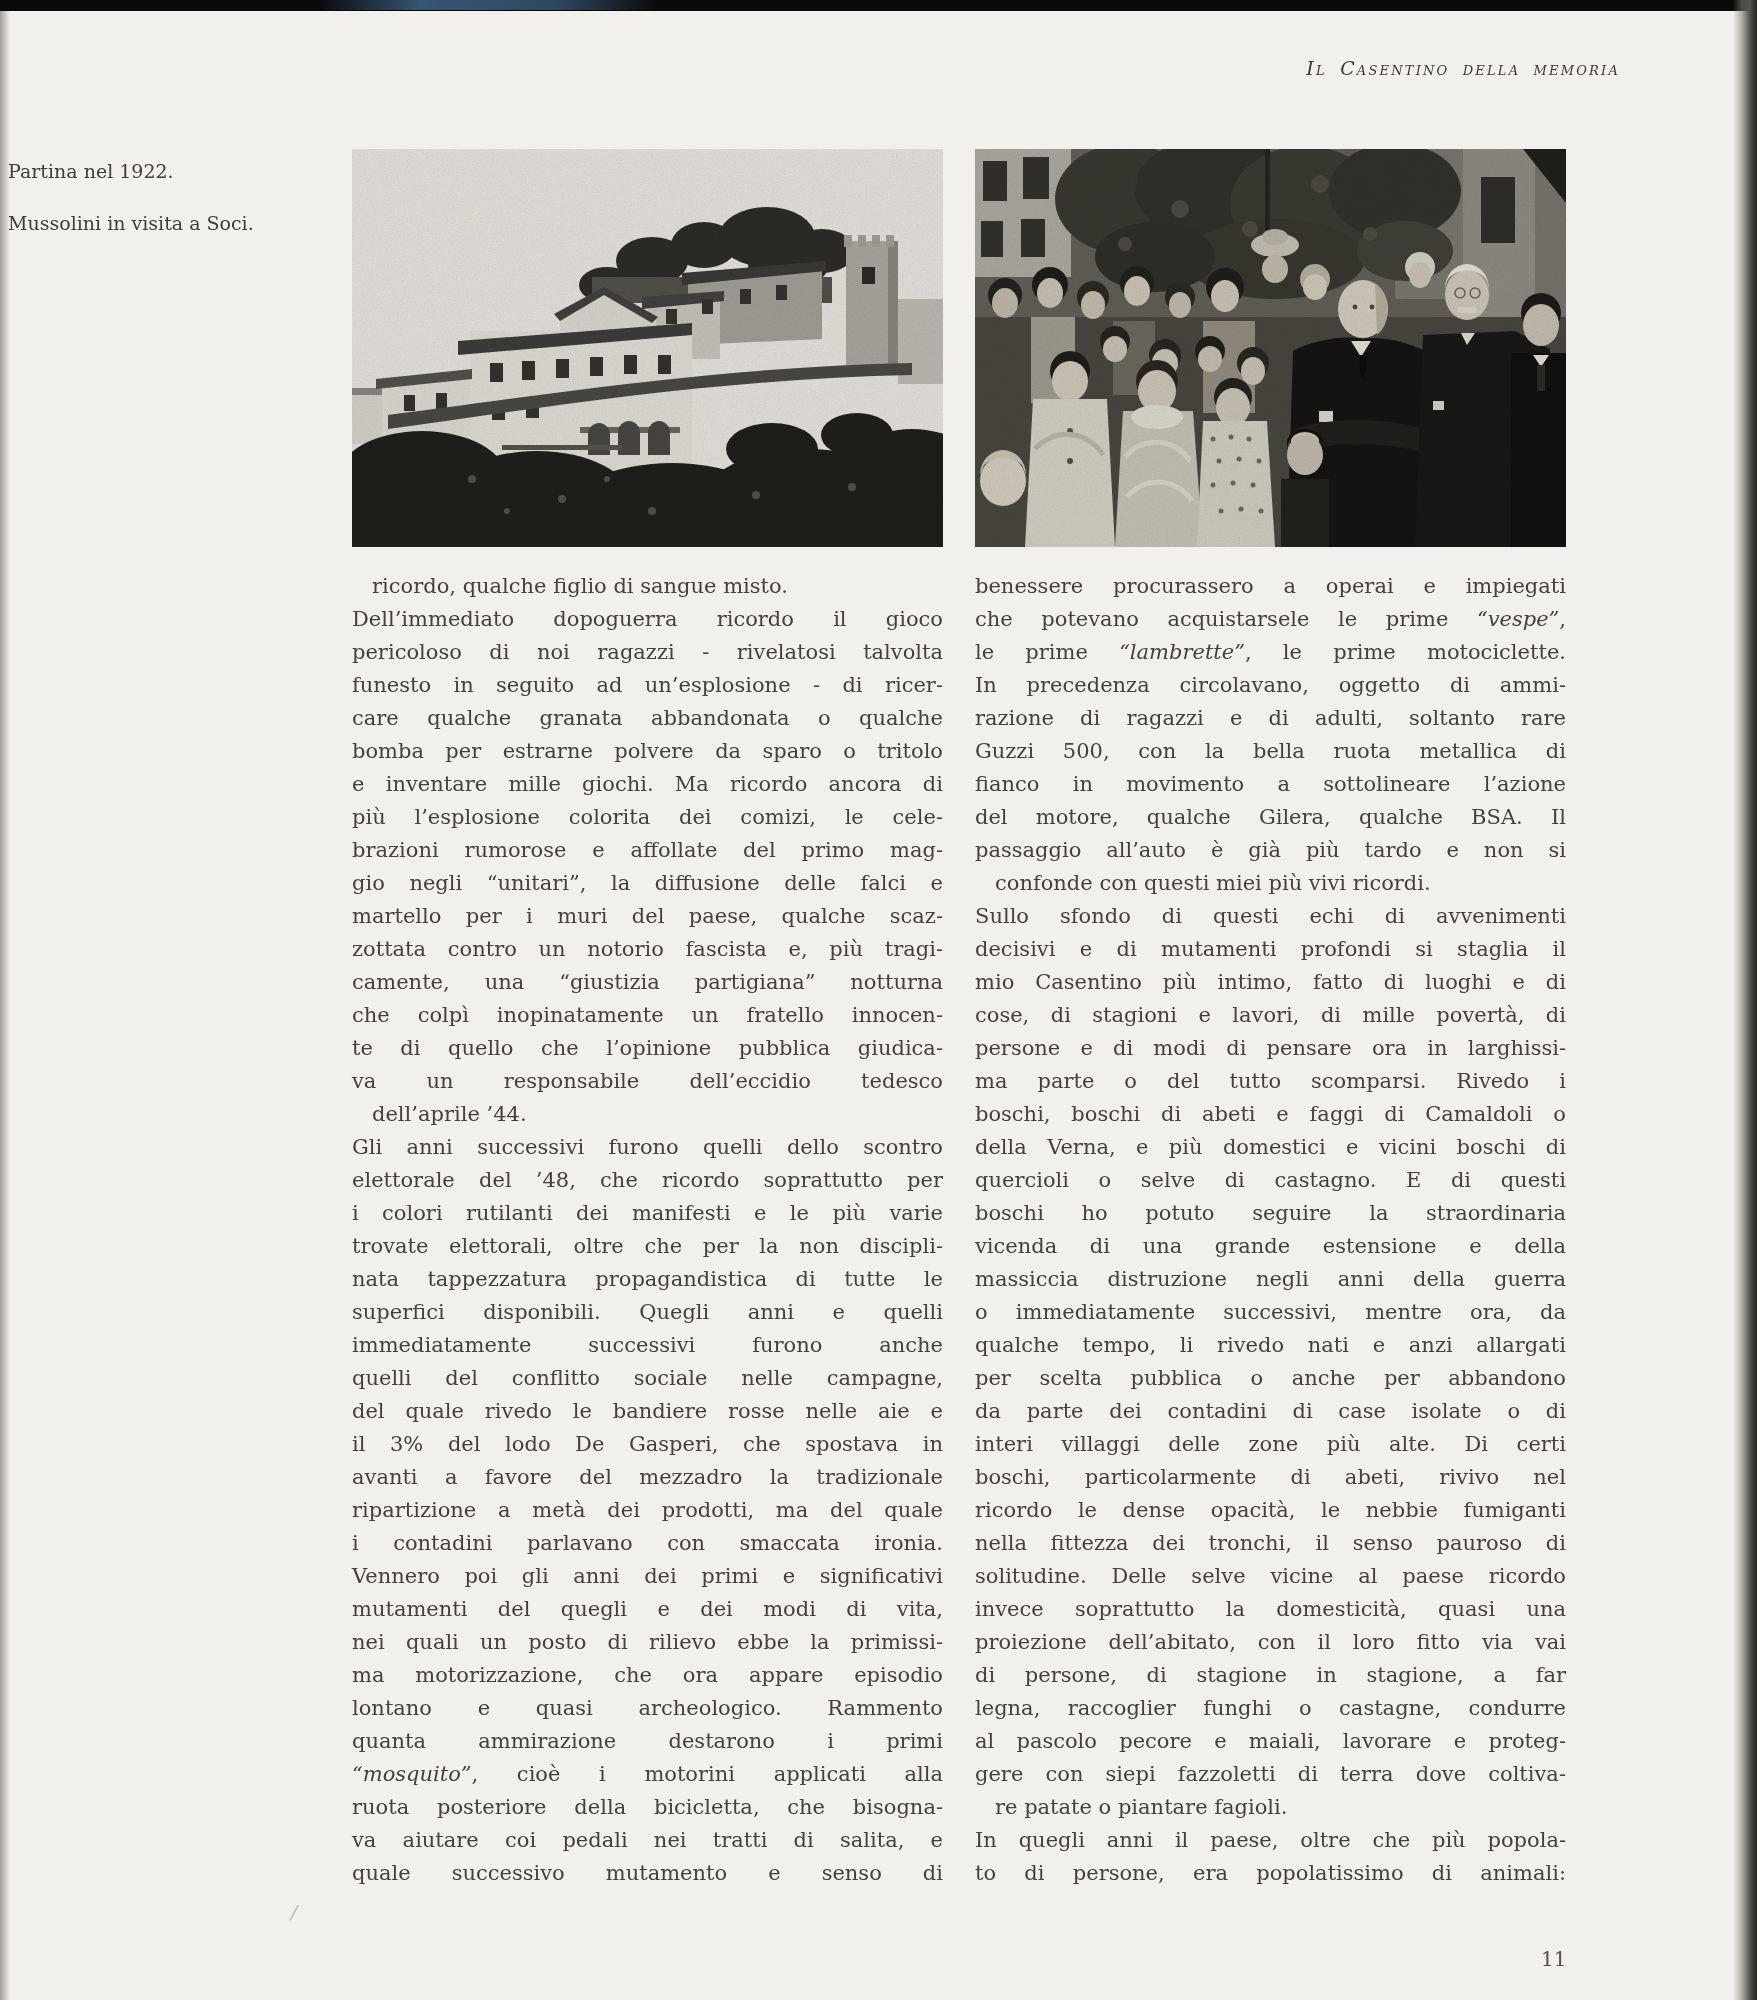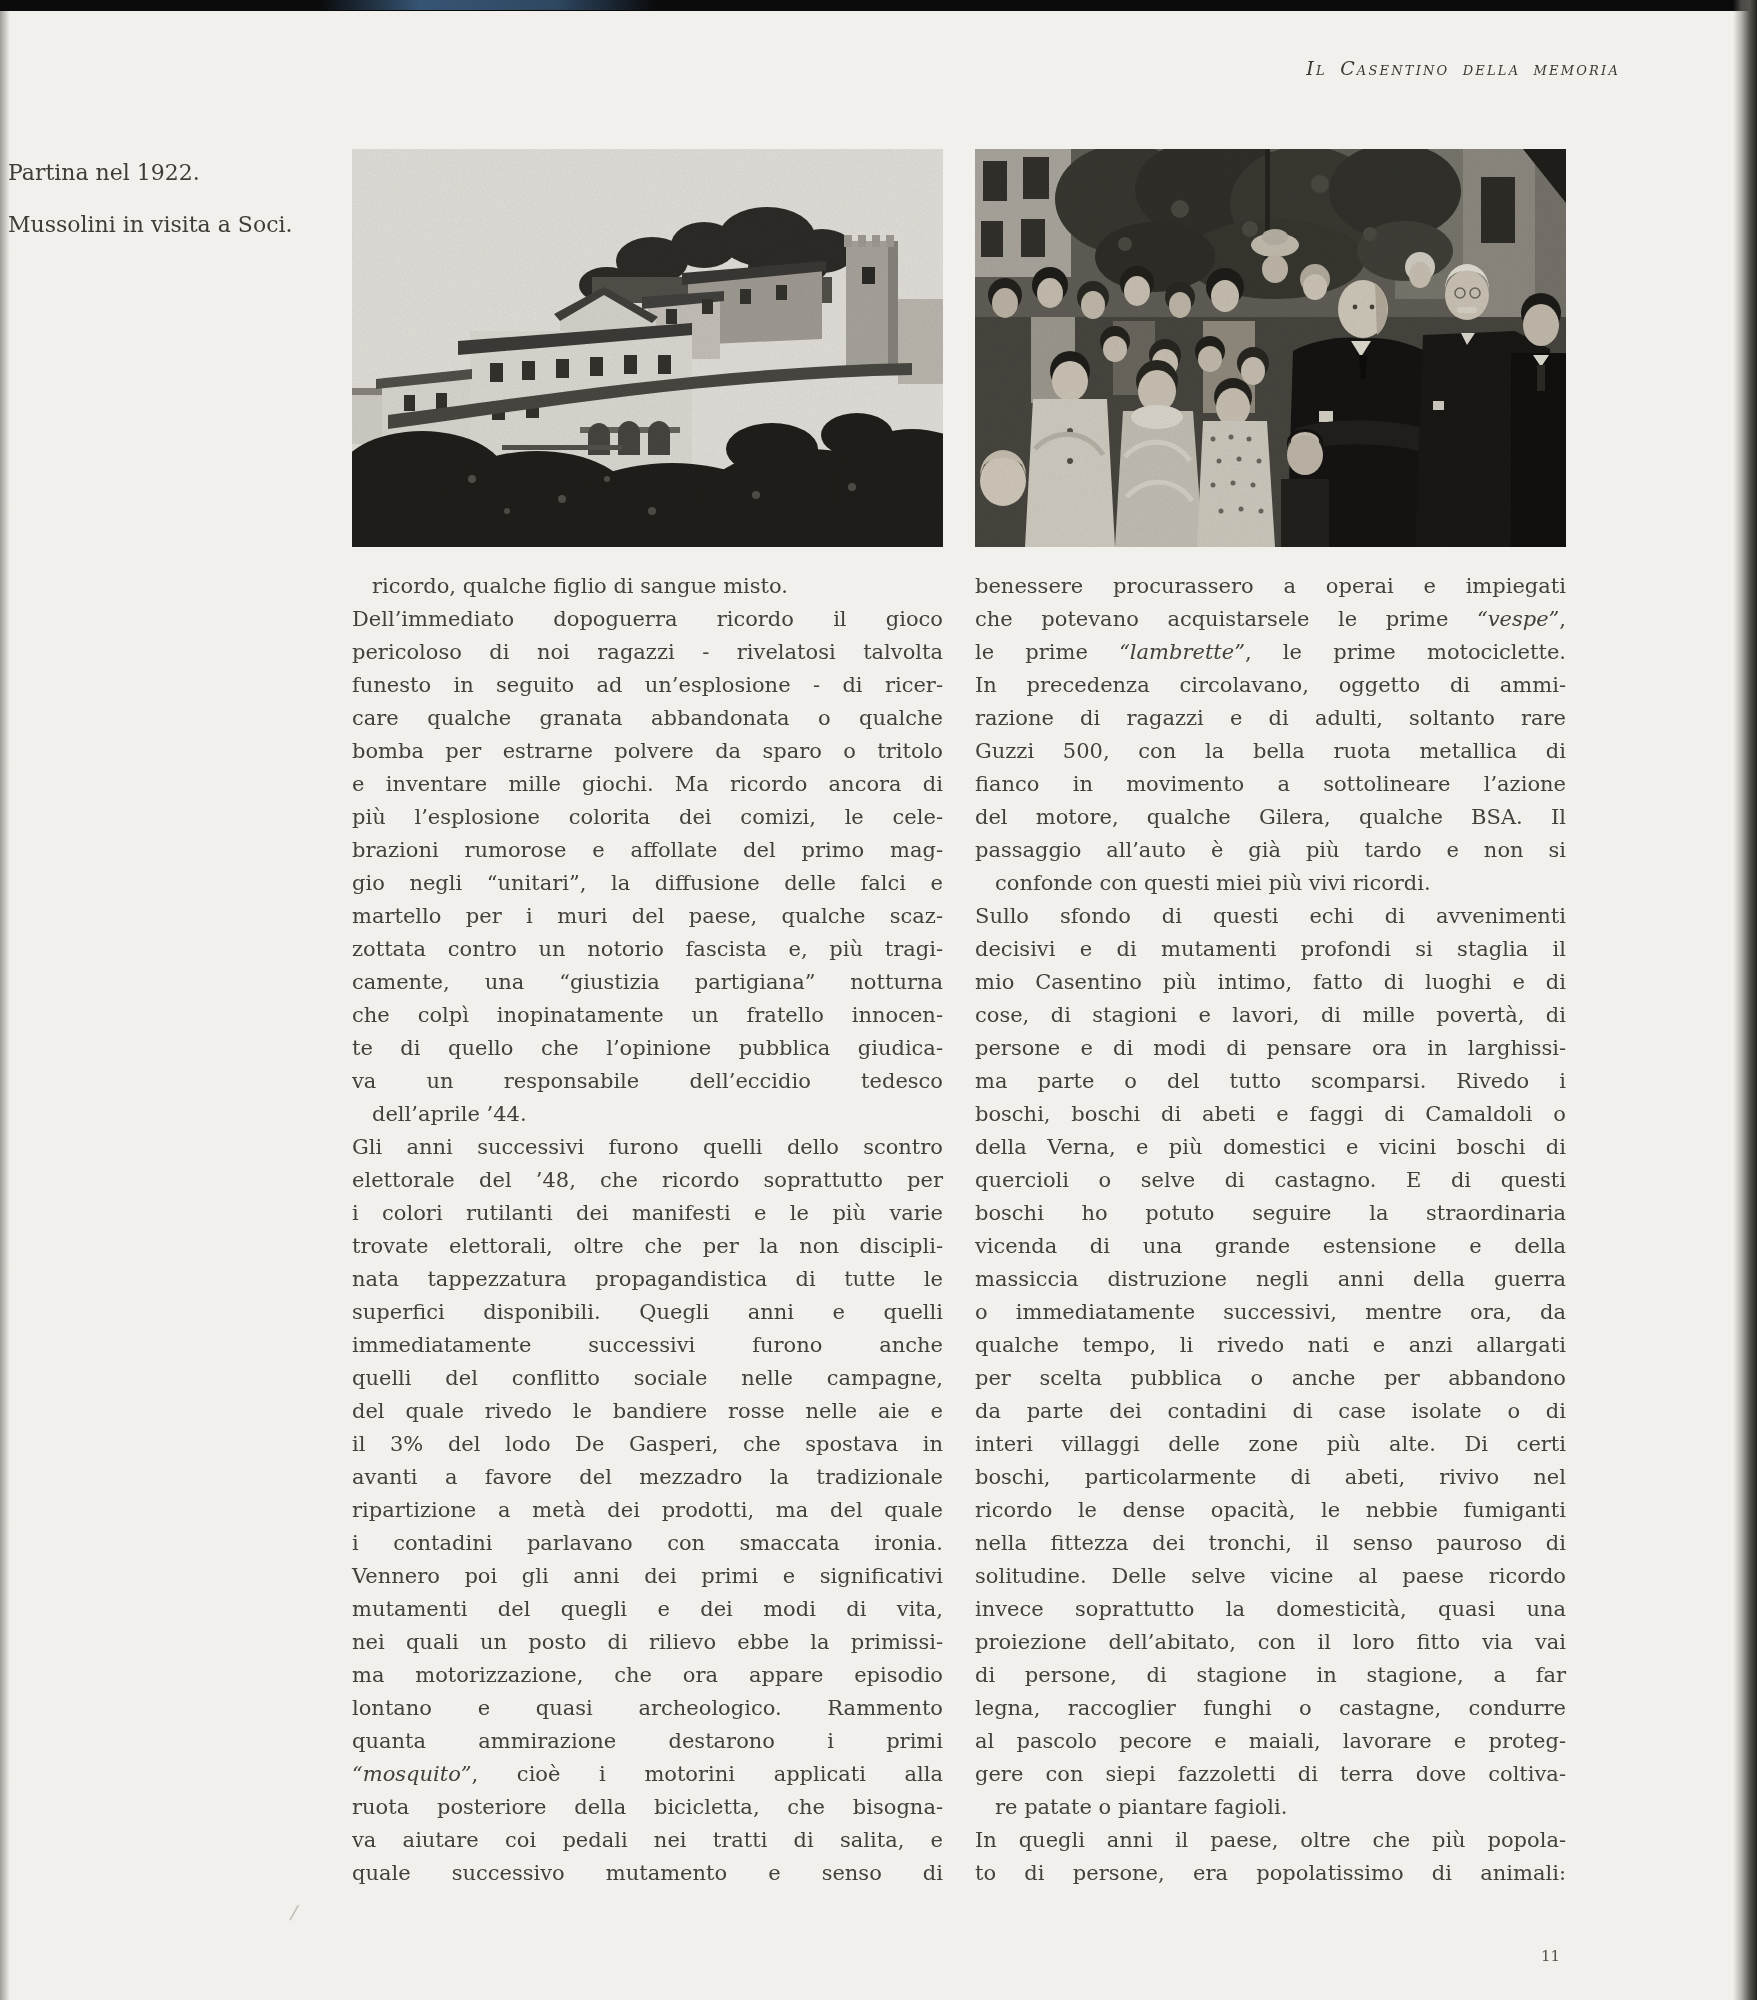--- a/index.html
+++ b/index.html
@@ -17,37 +17,37 @@
     background:linear-gradient(to right,rgba(78,74,68,.5),rgba(78,74,68,0));}
   .right-edge{position:absolute;top:0;right:0;width:24px;height:2000px;
     background:linear-gradient(to right,rgba(128,125,118,0),rgba(128,125,118,.55) 35%,#55534e 70%,#23221f);}
   .crease-artifact{position:absolute;left:291px;top:1900px;font-size:20px;color:#9a968f;
     transform:rotate(12deg);opacity:.55;}
 
   .running-header{position:absolute;top:57px;right:137px;
     font-variant:small-caps;font-size:19px;letter-spacing:2.2px;word-spacing:5px;
     color:var(--header-ink,#3c3833);font-style:italic;}
 
-  .margin-caption{position:absolute;left:8px;font-size:22px;color:var(--caption-ink,#403c37);}
+  .margin-caption{position:absolute;left:8px;font-size:19px;color:var(--caption-ink,#403c37);}
   #cap1{top:160px;}
   #cap2{top:212px;}
 
   .photo{position:absolute;top:149px;width:591px;height:398px;}
   #photoL{left:352px;}
   #photoR{left:975px;}
   .photo svg{display:block;}
 
   .column{position:absolute;top:570px;width:591px;font-size:21px;line-height:33px;}
   #colL{left:352px;}
   #colR{left:975px;}
   .ln{text-align:justify;text-align-last:justify;}
   .ln.nj{text-align-last:left;margin-left:20px;}
   .ln i{}
 
-  .page-number{position:absolute;left:1541px;top:1947px;font-size:15px;
+  .page-number{position:absolute;left:1541px;top:1947px;font-size:20px;
     color:var(--pagenum-ink,#54504a);text-align:center;}
 </style>
 </head>
 <body>
 
 <div class="page">
 
   <div class="top-edge"></div>
   <div class="top-edge-blue"></div>
   <div class="left-edge"></div>

